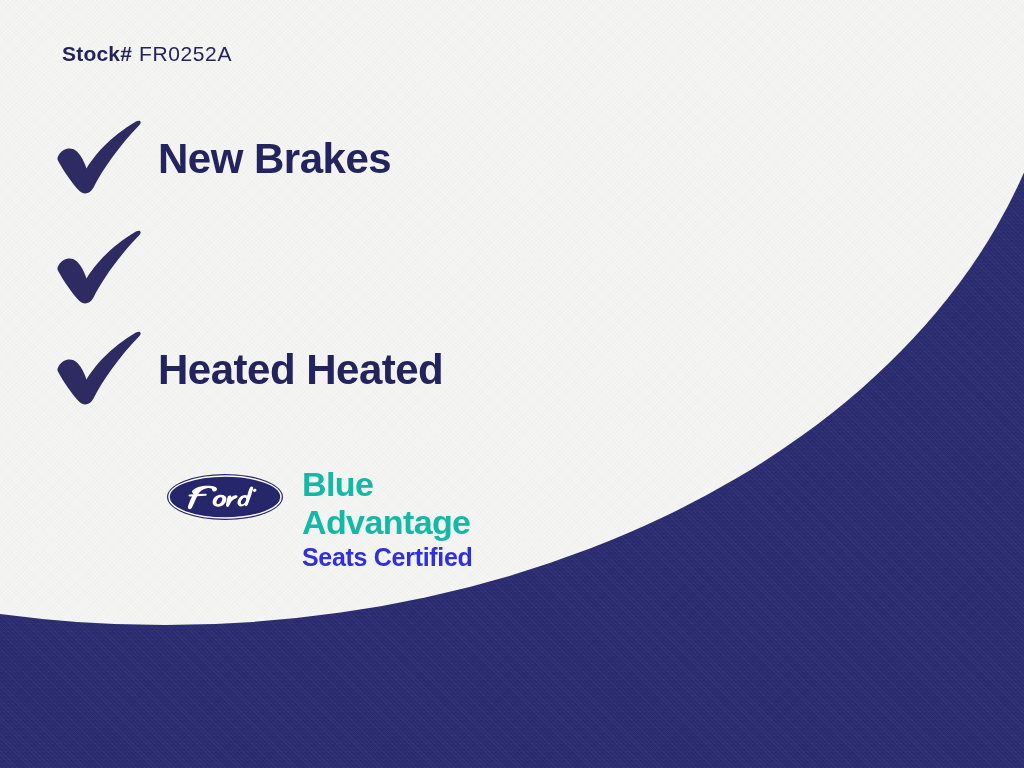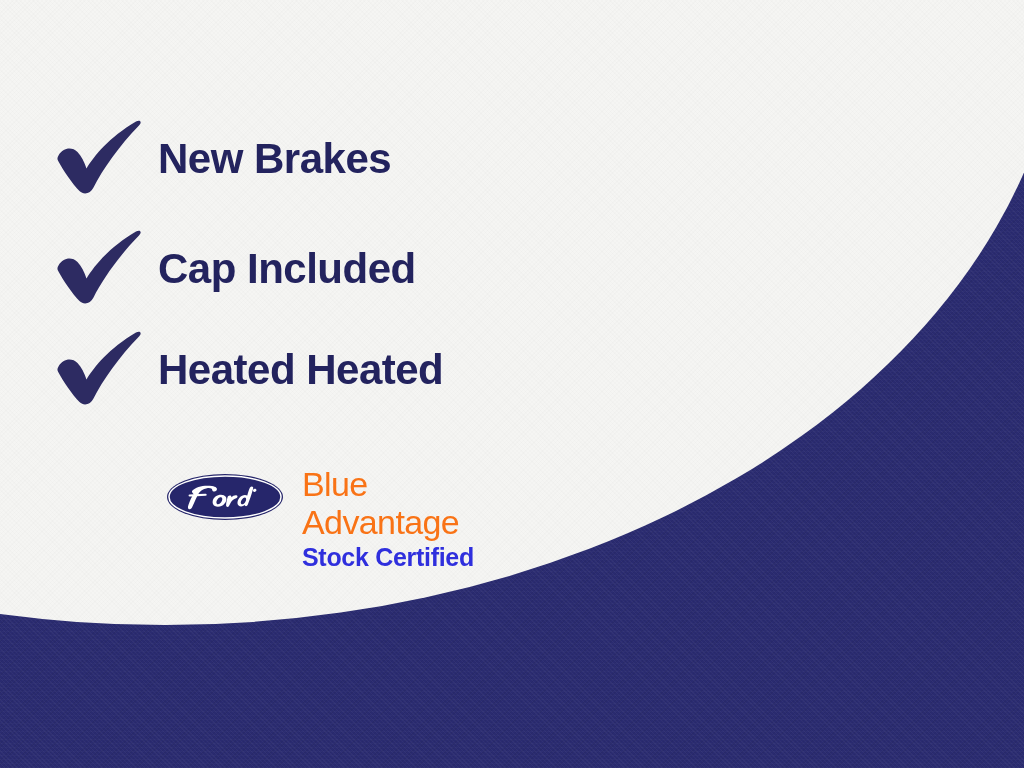--- a/index.html
+++ b/index.html
@@ -101,22 +101,22 @@
     display:block;
     margin-top:6px;
   }
 
   #ba-text{
     margin-left:18px;
     line-height:1.0;
   }
   .ba-line{
     font-size:34px;
-    font-weight:400;
-    color:#f97316;
+    font-weight:700;
+    color:#14b8a6;
     letter-spacing:-.6px;
     display:block;
   }
   #ba-line-2{ margin-top:4px; }
   #ba-certified{
     display:block;
     margin-top:6px;
     font-size:25px;
     font-weight:700;
     color:#2f2fdd;
@@ -129,33 +129,35 @@
 <div id="stage">
 
   <div id="navy-texture"></div>
 
   <div id="white-panel">
     <div id="white-texture"></div>
   </div>
 
   <div id="content">
 
+    <div id="stock-line">
+      <span id="stock-label">Stock#</span><span id="stock-value">FR0252A</span>
+    </div>
 
     <div class="feature-row" id="feature-row-0">
       <svg class="check-icon" viewBox="0 0 92 80" aria-hidden="true">
         <path d="M6.5 36.5 C11 28.5, 20 27.5, 25.5 33 C29.5 37, 32.5 43.5, 34.5 49.5 C42 37, 57 18.5, 84 2.5 C88 0.2, 90.5 2.8, 87 6.5 C67 27, 50.5 50.5, 41.5 68.5 C38.5 74.5, 32 76.5, 27.5 72 C20 64.5, 11 51, 6.2 42 C5 39.8, 5.3 38.6, 6.5 36.5 Z" fill="#2d2b62"></path>
       </svg>
       <span class="feature-label">New Brakes</span>
     </div>
 
     <div class="feature-row" id="feature-row-1">
       <svg class="check-icon" viewBox="0 0 92 80" aria-hidden="true">
         <path d="M6.5 36.5 C11 28.5, 20 27.5, 25.5 33 C29.5 37, 32.5 43.5, 34.5 49.5 C42 37, 57 18.5, 84 2.5 C88 0.2, 90.5 2.8, 87 6.5 C67 27, 50.5 50.5, 41.5 68.5 C38.5 74.5, 32 76.5, 27.5 72 C20 64.5, 11 51, 6.2 42 C5 39.8, 5.3 38.6, 6.5 36.5 Z" fill="#2d2b62"></path>
       </svg>
-      <span class="feature-label">Cap Included</span>
     </div>
 
     <div class="feature-row" id="feature-row-2">
       <svg class="check-icon" viewBox="0 0 92 80" aria-hidden="true">
         <path d="M6.5 36.5 C11 28.5, 20 27.5, 25.5 33 C29.5 37, 32.5 43.5, 34.5 49.5 C42 37, 57 18.5, 84 2.5 C88 0.2, 90.5 2.8, 87 6.5 C67 27, 50.5 50.5, 41.5 68.5 C38.5 74.5, 32 76.5, 27.5 72 C20 64.5, 11 51, 6.2 42 C5 39.8, 5.3 38.6, 6.5 36.5 Z" fill="#2d2b62"></path>
       </svg>
       <span class="feature-label">Heated Heated</span>
     </div>
 
     <div id="ford-lockup">
@@ -170,19 +172,19 @@
           <path d="M99 47 C106 42, 116 42.5, 119.5 47.5 C123 52.6, 119.5 61.5, 112 65.5 C104.5 69.5, 96 67.5, 94 62 C92 56.5, 94.6 50.2, 99 47 Z M104 51.5 C101.2 54.5, 99.8 59, 101.6 61.3 C103.4 63.6, 107.5 62.4, 110.3 58.6 C113.1 54.8, 113.4 50.4, 111.2 49.2 C109 48, 106.2 49.2, 104 51.5 Z"></path>
           <path d="M124 46.5 C127 43.5, 131.5 44.5, 130.8 48.5 C133.5 45.8, 137.5 43.8, 140.8 44.6 C144 45.4, 143.8 49.6, 140.5 50.4 C137 51.2, 133 53.6, 130.5 57.5 C128.6 60.5, 127.3 63.4, 126 66 C124.6 68.9, 120.3 68.6, 120.2 65.2 C120.1 61.5, 122 50, 124 46.5 Z"></path>
           <path d="M168 29 C170.6 25.5, 175.3 26.7, 174.3 30.8 C171.6 41.8, 166.6 55, 163.5 63.5 C162.2 67, 158 67.4, 157.6 64 C154 67, 148.5 68, 145.2 65 C141.5 61.6, 142.8 54.5, 147 49.5 C151.4 44.3, 158.4 42.3, 162.5 45.2 C164.2 39.6, 166.2 31.6, 168 29 Z M152 53 C149.6 56, 148.7 60.2, 150.6 61.8 C152.6 63.5, 156.3 61.6, 158.6 57.8 C160.9 54, 160.9 50.2, 158.8 49.3 C156.6 48.4, 154 50.6, 152 53 Z"></path>
           <path d="M176 32 C179 30.6, 181.8 32.8, 180.6 35.6 C179.5 38.2, 175.6 38.8, 174.4 36.4 C173.5 34.6, 174.2 32.8, 176 32 Z"></path>
         </g>
       </svg>
 
       <div id="ba-text">
         <span class="ba-line" id="ba-line-1">Blue</span>
         <span class="ba-line" id="ba-line-2">Advantage</span>
-        <span id="ba-certified">Stock Certified</span>
+        <span id="ba-certified">Seats Certified</span>
       </div>
 
     </div>
 
   </div>
 </div>
 
 </body></html>

